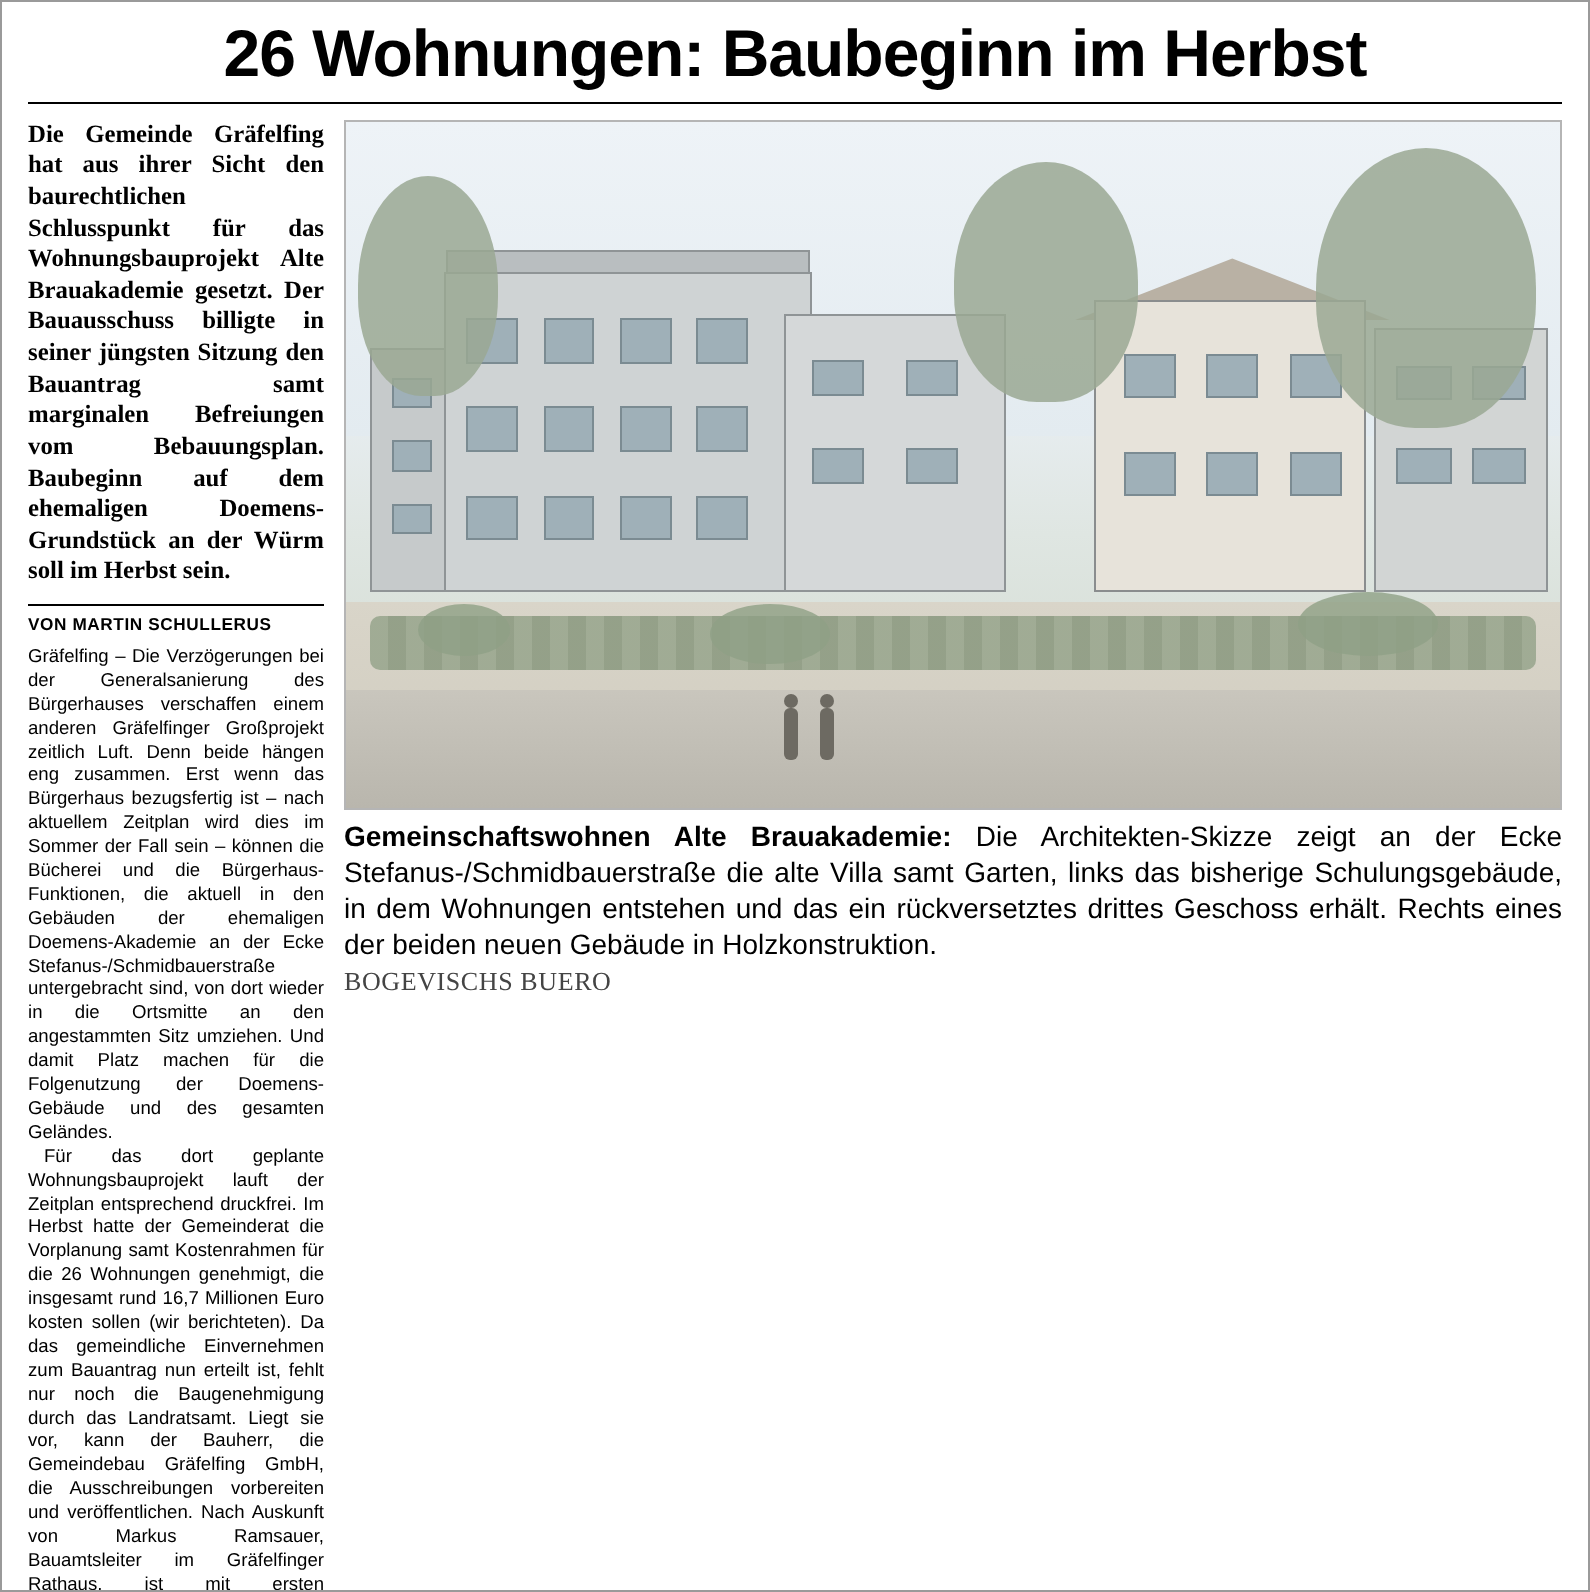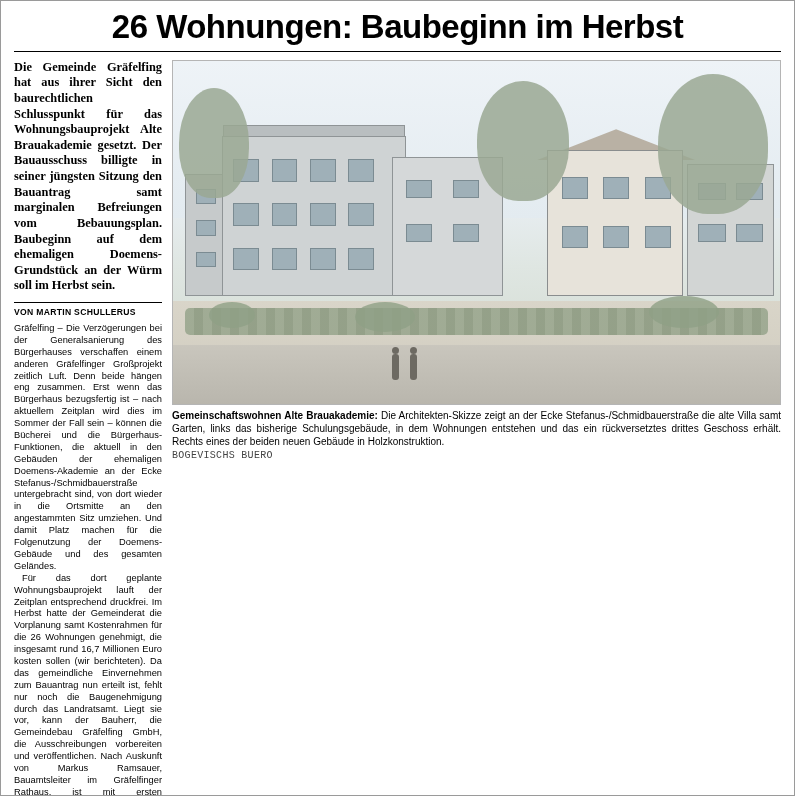--- a/index.html
+++ b/index.html
@@ -108,29 +108,29 @@
   .tree { position:absolute; border-radius:50% 50% 45% 45%; background:#9aa893; opacity:.85; }
   .hedge { position:absolute; left:2%; right:2%; bottom:20%; height:8%;
            background: repeating-linear-gradient(90deg,#9aa78f 0 9px,#8d9b82 9px 18px);
            border-radius:5px; opacity:.9; }
   .person { position:absolute; bottom:7%; width:7px; height:26px; background:#6d6a62; border-radius:3px; }
   .person:after { content:""; position:absolute; left:0; top:-7px; width:7px; height:7px;
                   background:#6d6a62; border-radius:50%; }
   .bush { position:absolute; border-radius:50%; background:#8fa086; opacity:.8; }
   .caption {
     font-family: "Liberation Sans", sans-serif;
-    font-size: 10px;
+    font-size: 14px;
     line-height: 1.3;
     margin-top: 4px;
     text-align: justify;
   }
   .caption b { font-weight: bold; }
   .credit {
-    font-family: Liberation Mono, monospace;
-    font-size: 10px;
+    font-family: Liberation Serif, serif;
+    font-size: 13px;
     letter-spacing: 0.3px;
     color: #444;
     margin-top: 2px;
   }
   .columns {
     display: flex;
     gap: 11px;
     margin-top: 9px;
     align-items: flex-start;
   }

